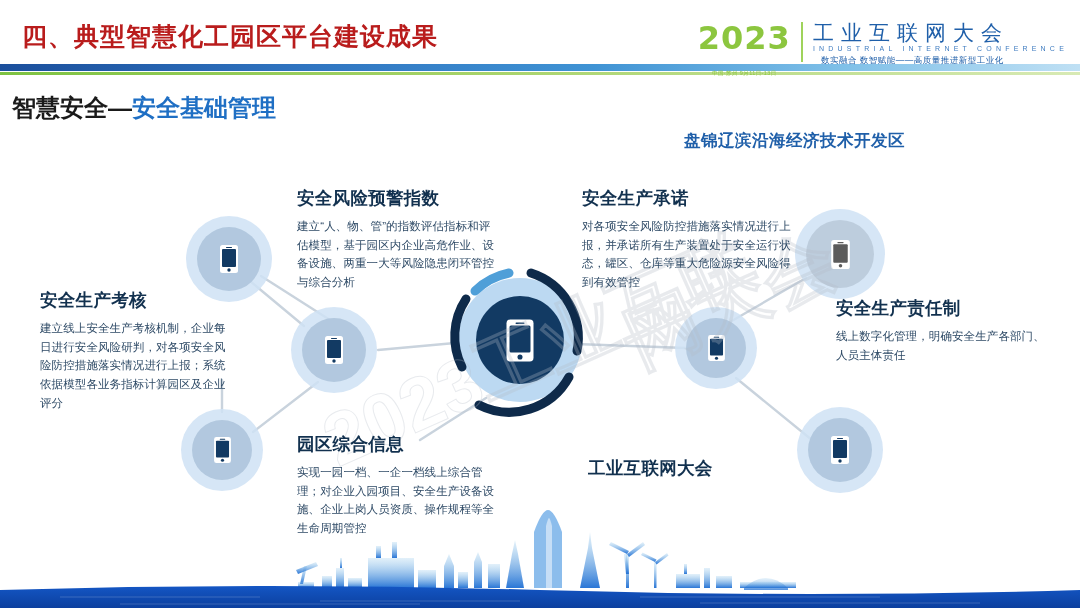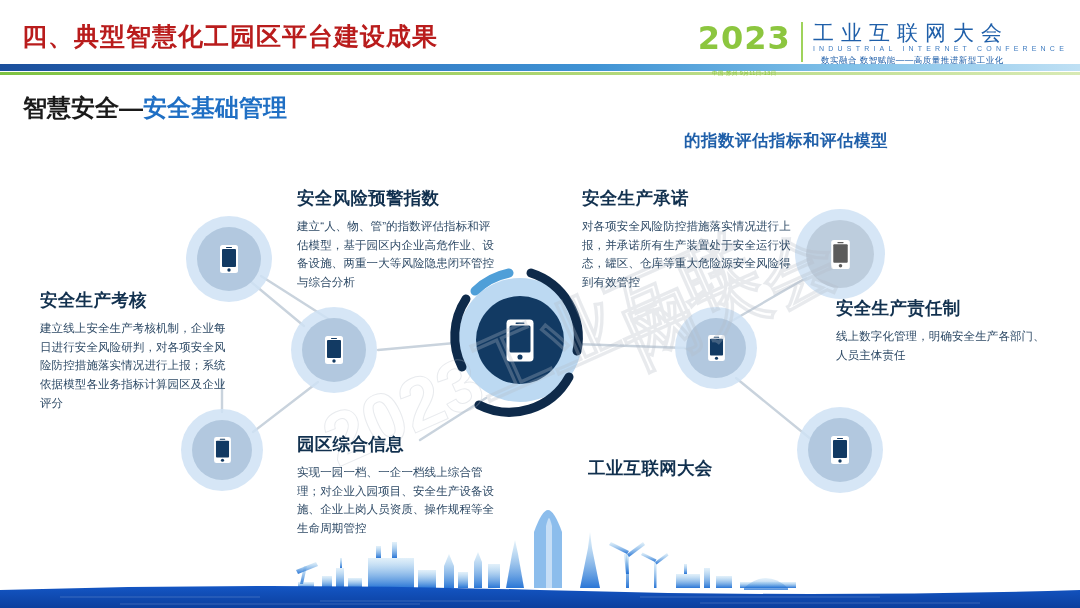--- a/index.html
+++ b/index.html
@@ -109,21 +109,21 @@
     color: #1f5fa9;
     letter-spacing: 0.5px;
     margin-top: 3px;
     white-space: nowrap;
     margin-left: 8px;
   }
 
   
   .section-heading {
     position: absolute;
-    left: 23px;
+    left: 12px;
     top: 92px;
     font-size: 24px;
     font-weight: bold;
     white-space: nowrap;
   }
   .section-heading .part-dark { color: #1a1a1a; }
   .section-heading .part-blue { color: #1f6fc4; }
 
   .org-name {
     position: absolute;
@@ -285,21 +285,21 @@
       <div class="logo-cn">工业互联网大会</div>
       <div class="logo-en">INDUSTRIAL INTERNET CONFERENCE</div>
       <div class="logo-slogan">数实融合  数智赋能——高质量推进新型工业化</div>
     </div>
   </div>
 
   <div class="section-heading">
     <span class="part-dark">智慧安全—</span><span class="part-blue">安全基础管理</span>
   </div>
 
-  <div class="org-name">的指数评估指标和评估模型</div>
+  <div class="org-name">盘锦辽滨沿海经济技术开发区</div>
 
   <svg class="diagram-svg" viewBox="0 0 1080 608">
     <g stroke="#c9d3dd" stroke-width="2.4" fill="none" stroke-linecap="round">
 
       <path d="M 261 276 L 330 320"></path>
 
       <path d="M 378 350 L 466 342"></path>
 
       <path d="M 253 432 L 318 382"></path>
 

